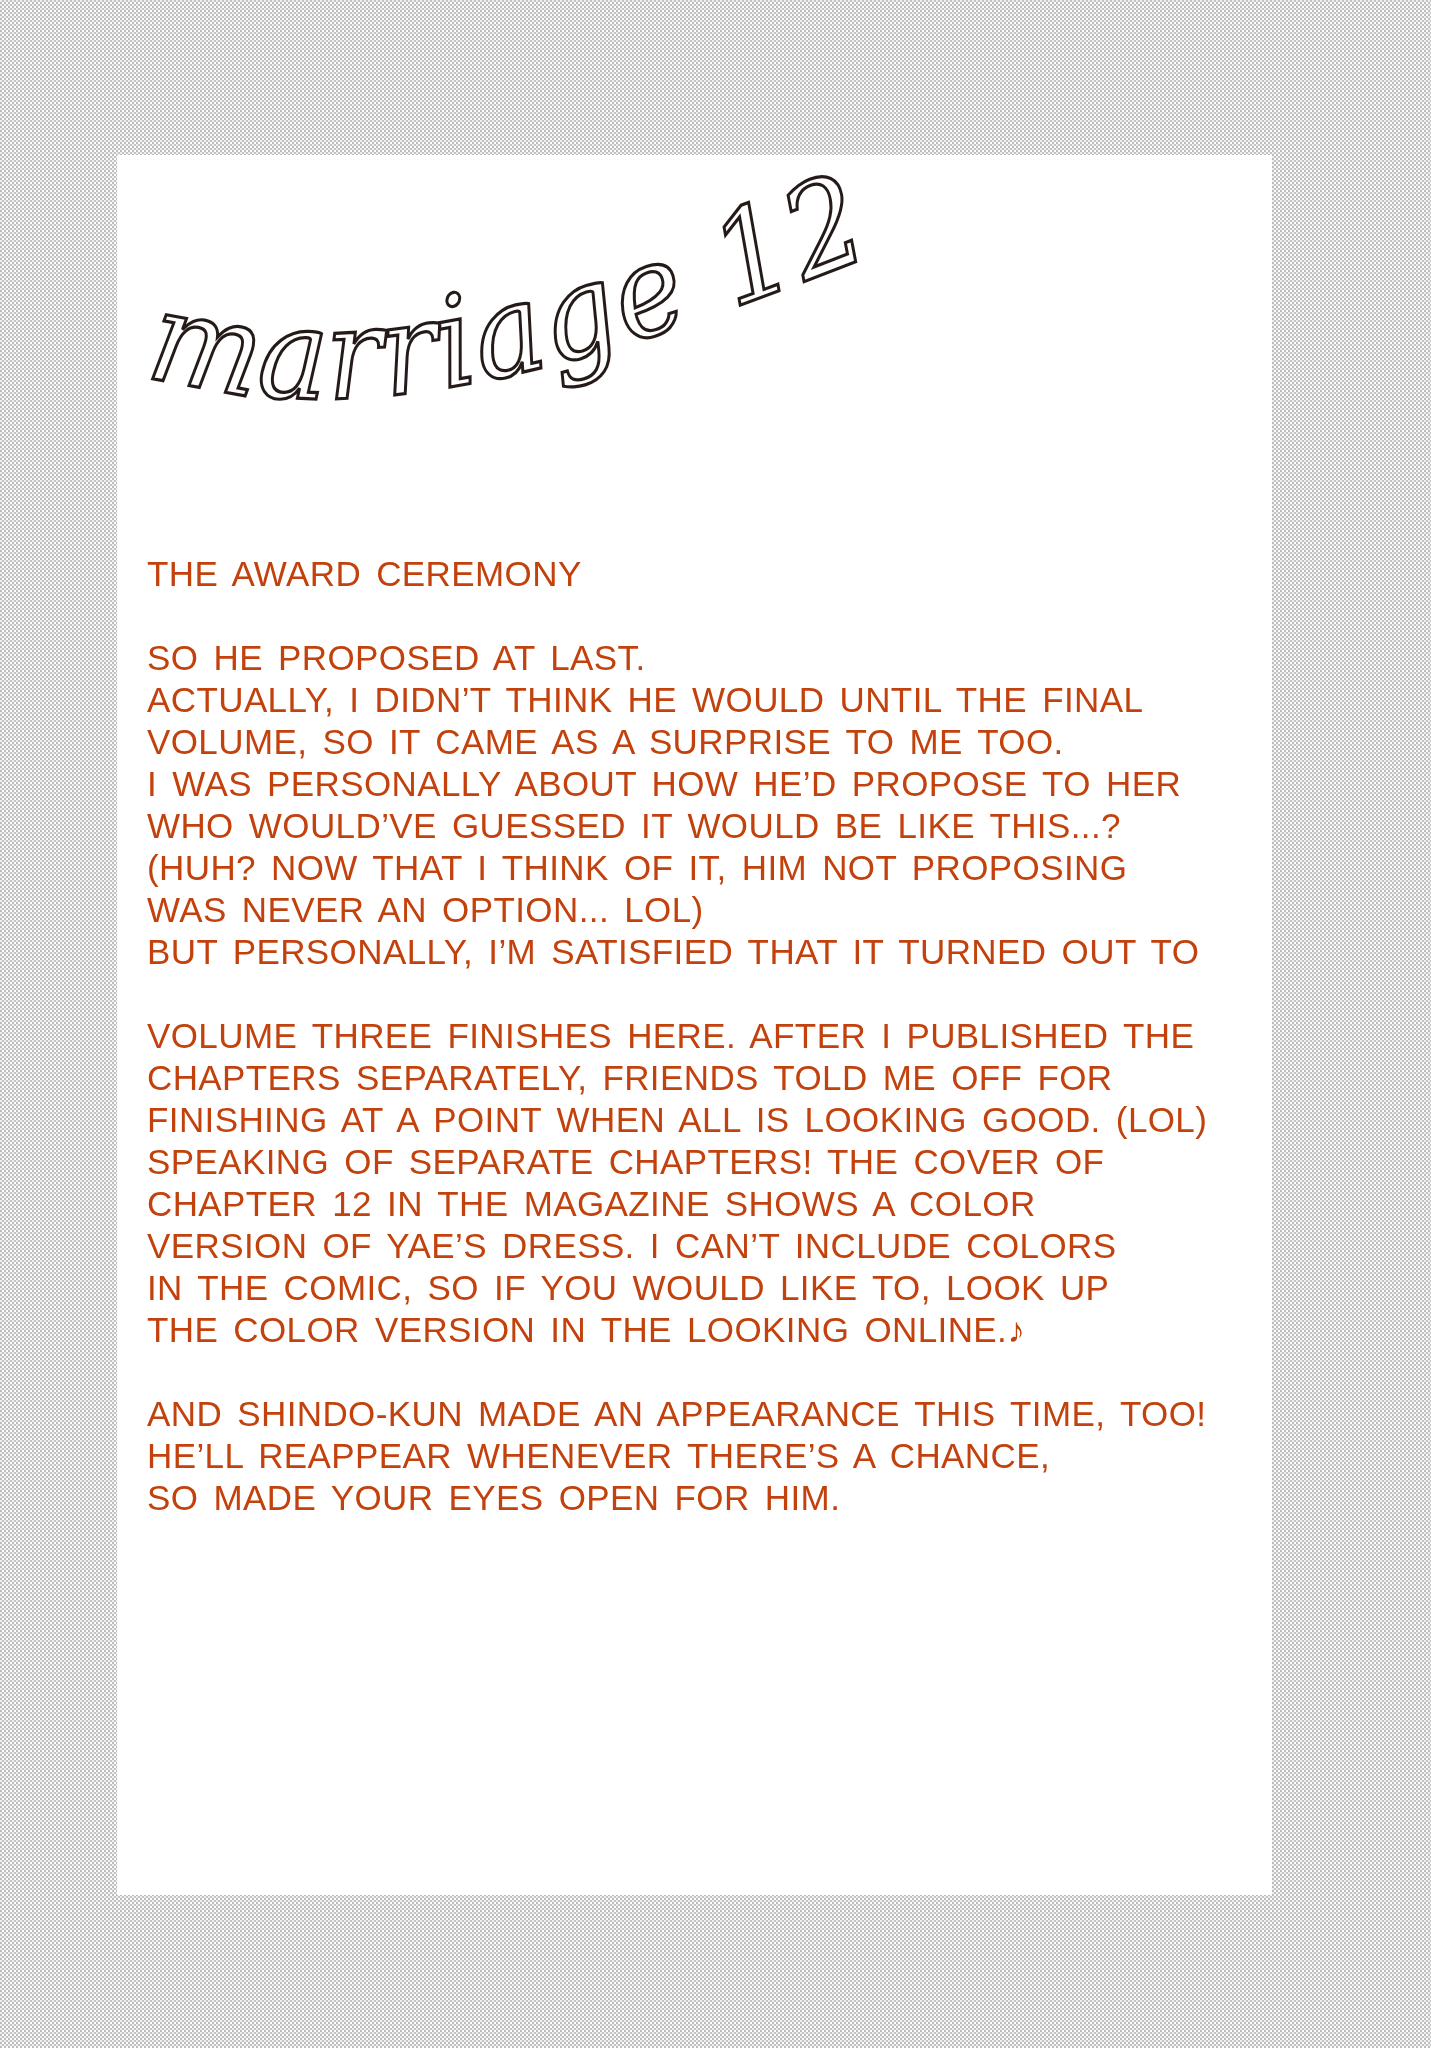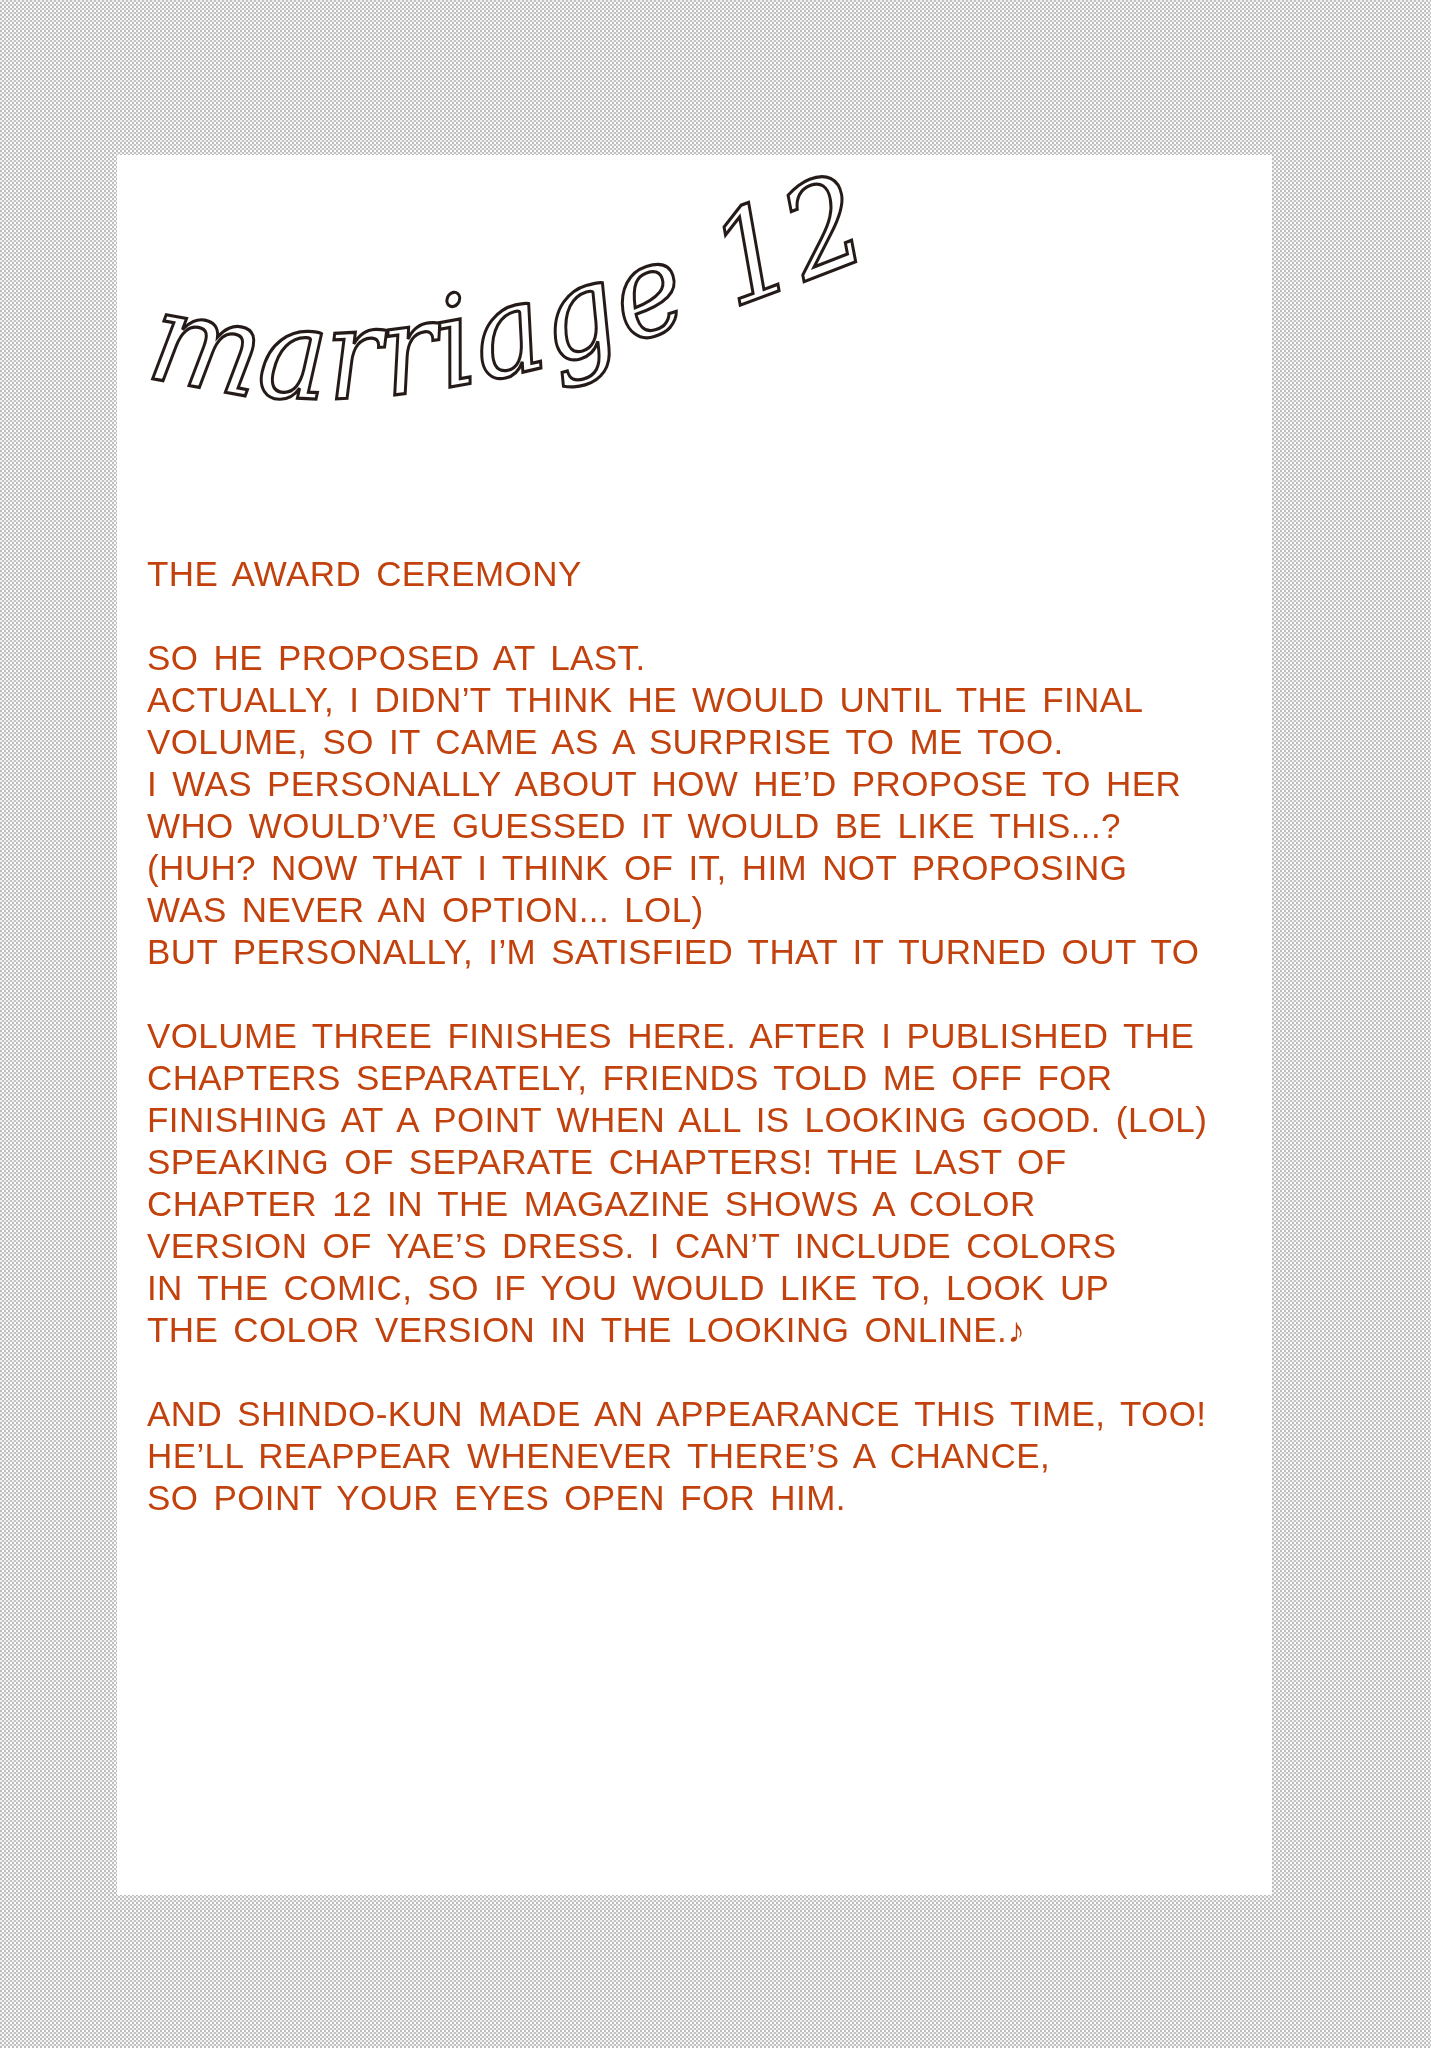--- a/index.html
+++ b/index.html
@@ -84,27 +84,27 @@
       <div class="text-line">WHO WOULD’VE GUESSED IT WOULD BE LIKE THIS...?</div>
       <div class="text-line">(HUH? NOW THAT I THINK OF IT, HIM NOT PROPOSING</div>
       <div class="text-line">WAS NEVER AN OPTION... LOL)</div>
       <div class="text-line">BUT PERSONALLY, I’M SATISFIED THAT IT TURNED OUT TO</div>
     </div>
 
     <div class="paragraph">
       <div class="text-line">VOLUME THREE FINISHES HERE. AFTER I PUBLISHED THE</div>
       <div class="text-line">CHAPTERS SEPARATELY, FRIENDS TOLD ME OFF FOR</div>
       <div class="text-line">FINISHING AT A POINT WHEN ALL IS LOOKING GOOD. (LOL)</div>
-      <div class="text-line">SPEAKING OF SEPARATE CHAPTERS! THE LAST OF</div>
+      <div class="text-line">SPEAKING OF SEPARATE CHAPTERS! THE COVER OF</div>
       <div class="text-line">CHAPTER 12 IN THE MAGAZINE SHOWS A COLOR</div>
       <div class="text-line">VERSION OF YAE’S DRESS. I CAN’T INCLUDE COLORS</div>
       <div class="text-line">IN THE COMIC, SO IF YOU WOULD LIKE TO, LOOK UP</div>
       <div class="text-line">THE COLOR VERSION IN THE LOOKING ONLINE.♪</div>
     </div>
 
     <div class="paragraph">
       <div class="text-line">AND SHINDO-KUN MADE AN APPEARANCE THIS TIME, TOO!</div>
       <div class="text-line">HE’LL REAPPEAR WHENEVER THERE’S A CHANCE,</div>
-      <div class="text-line">SO POINT YOUR EYES OPEN FOR HIM.</div>
+      <div class="text-line">SO MADE YOUR EYES OPEN FOR HIM.</div>
     </div>
 
   </div>
 </div>
 
 </body></html>

